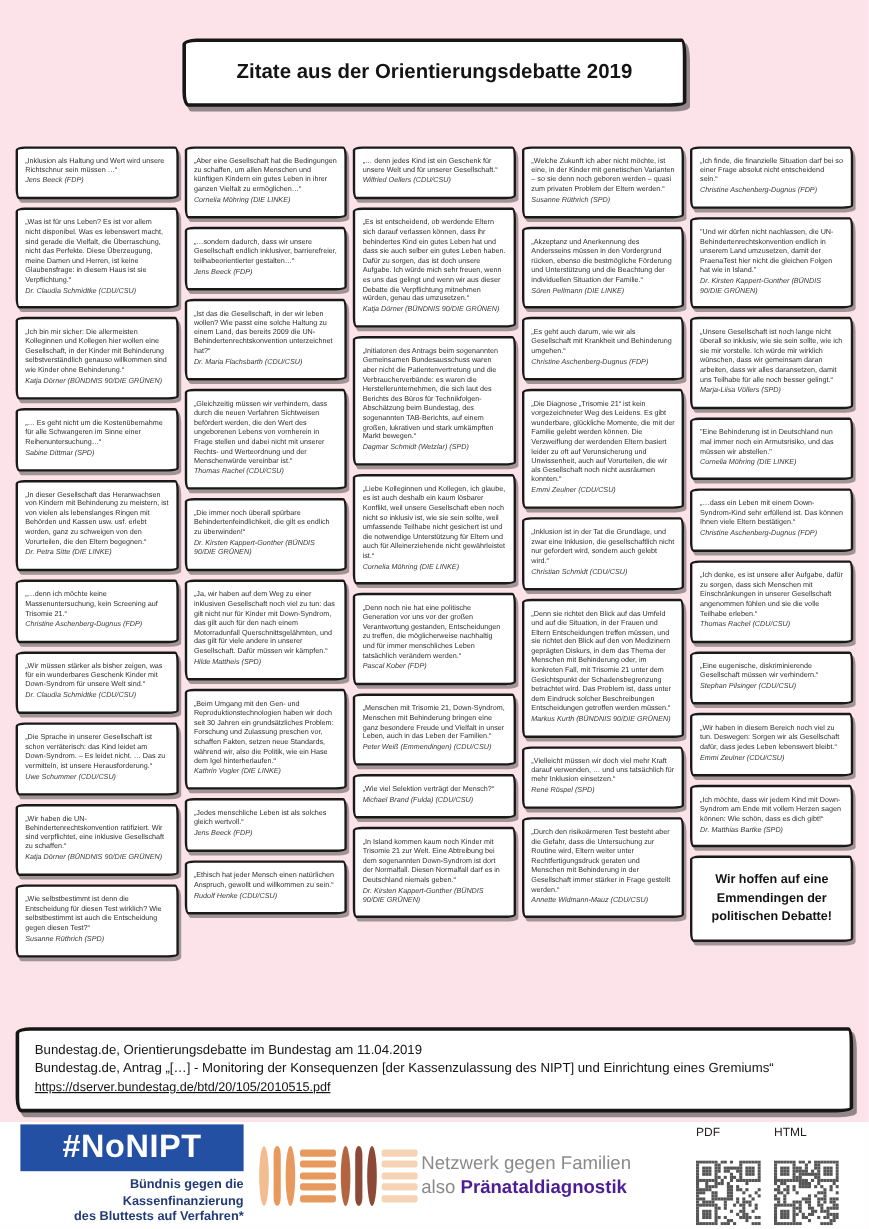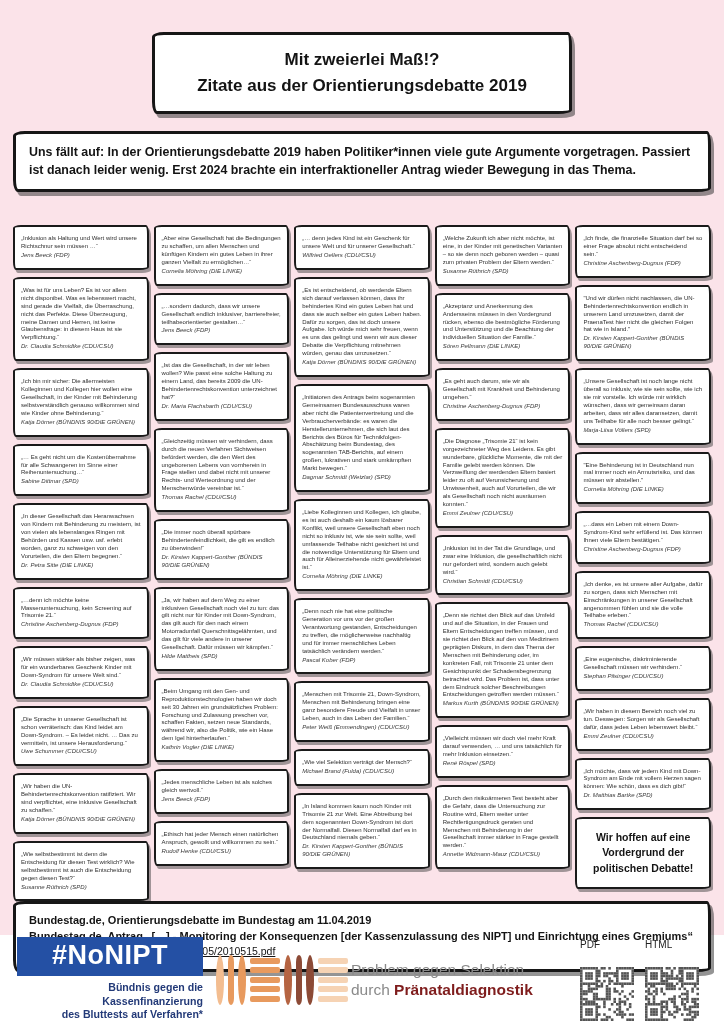--- a/index.html
+++ b/index.html
@@ -25,57 +25,55 @@
     border-radius:8px 3px 9px 3px / 3px 9px 3px 8px;
     box-shadow:2px 3px 0 rgba(70,70,70,.5);
     padding:8px 6px; font-size:6px; line-height:1.32; color:#2e2e2e; }
   .card .q { white-space:pre-wrap; }
   .card .a { font-style:italic; margin-top:1px; color:#3a3a3a; }
 
   .closing { font-size:10.5px; font-weight:bold; text-align:center; line-height:1.45;
     padding:11px 6px; color:#141414; border-width:2.5px; }
 
   .sources-box { margin-top:auto; margin-bottom:8px; padding:9px 13px 10px; color:#141414; }
-  .src-title { font-size:11px; font-weight:bold; line-height:1.4; }
+  .src-title { font-size:11px; font-weight:normal; line-height:1.4; }
   .src-url { display:block; font-size:10.5px; text-decoration:underline; color:#141414; line-height:1.45; cursor:pointer; }
 
   .footer-strip { background:#fff; height:89px; display:flex; align-items:center; padding:0 17px; gap:3px; }
 
   .nonipt { width:186px; flex:none; }
   .nonipt-box { background:var(--blue,#2450a4); color:#fff; font-weight:bold; font-size:27px;
     letter-spacing:.5px; text-align:center; padding:3px 6px 5px; }
   .nonipt-caption { margin-top:5px; font-size:10.6px; font-weight:bold; color:#233a78; line-height:1.3;text-align:right; }
 
   .stripes { display:flex; align-items:center; gap:4px; height:56px; flex:none; margin-left:10px; }
   .vbar { width:6px; height:50px; border-radius:50%/14%; }
   .ell  { width:8px; height:50px; border-radius:50%; }
   .hbars { display:flex; flex-direction:column; gap:3.5px; }
   .hbar { width:30px; height:6px; border-radius:2px; }
   .c1{background:#f3bd90;} .c2{background:#e89a5e;} .c3{background:#b56442;} .c4{background:#8c4a36;} .c5{background:#f6d3b4;}
 
   .network-text { font-size:15.5px; color:#8a8a8a; line-height:1.25; flex:none; }
-  .network-text b { color:#7f1d1d; }
+  .network-text b { color:#4c1d95; }
 
   .qr-block { flex:none; width:62px; }
   .qr-label { font-size:10px; color:#222; margin-bottom:17px; }
   .qr-code { width:54px; height:54px; }
   .qr-code svg { display:block; }
   .spacer { flex:1; }
 </style>
 </head>
 <body>
 
 <div class="poster">
 
   <div class="sketchbox title-box">
-    <div>Mit zweierlei Maß!?</div>
     <div>Zitate aus der Orientierungsdebatte 2019</div>
   </div>
 
-  <div class="sketchbox intro-box">Uns fällt auf: In der Orientierungsdebatte 2019 haben Politiker*innen viele gute Argumente vorgetragen. Passiert ist danach leider wenig. Erst 2024 brachte ein interfraktioneller Antrag wieder Bewegung in das Thema.</div>
 
   <div class="quote-grid">
     <div class="quote-col">
         <div class="card">
           <div class="q">„Inklusion als Haltung und Wert wird unsere Richtschnur sein müssen …“</div>
           <div class="a">Jens Beeck (FDP)</div>
         </div>
         <div class="card">
           <div class="q">„Was ist für uns Leben? Es ist vor allem nicht disponibel. Was es lebenswert macht, sind gerade die Vielfalt, die Überraschung, nicht das Perfekte. Diese Überzeugung, meine Damen und Herren, ist keine Glaubensfrage: in diesem Haus ist sie Verpflichtung.“</div>
           <div class="a">Dr. Claudia Schmidtke (CDU/CSU)</div>
@@ -249,21 +247,21 @@
           <div class="a">Stephan Pilsinger (CDU/CSU)</div>
         </div>
         <div class="card">
           <div class="q">„Wir haben in diesem Bereich noch viel zu tun. Deswegen: Sorgen wir als Gesellschaft dafür, dass jedes Leben lebenswert bleibt.“</div>
           <div class="a">Emmi Zeulner (CDU/CSU)</div>
         </div>
         <div class="card">
           <div class="q">„Ich möchte, dass wir jedem Kind mit Down-Syndrom am Ende mit vollem Herzen sagen können: Wie schön, dass es dich gibt!“</div>
           <div class="a">Dr. Matthias Bartke (SPD)</div>
         </div>
-        <div class="card closing">Wir hoffen auf eine Vordergrund der politischen Debatte!</div>
+        <div class="card closing">Wir hoffen auf eine Emmendingen der politischen Debatte!</div>
       </div>
   </div>
 
   <div class="sketchbox sources-box">
     <div class="src-title">Bundestag.de, Orientierungsdebatte im Bundestag am 11.04.2019</div>
     <div class="src-title">Bundestag.de, Antrag „[…] - Monitoring der Konsequenzen [der Kassenzulassung des NIPT] und Einrichtung eines Gremiums“</div>
     <a class="src-url">https://dserver.bundestag.de/btd/20/105/2010515.pdf</a>
   </div>
 
 </div>
@@ -295,22 +293,22 @@
     <span class="hbars">
       <span class="hbar c5"></span>
         <span class="hbar c5"></span>
         <span class="hbar c5"></span>
         <span class="hbar c5"></span>
         <span class="hbar c5"></span>
     </span>
   </div>
 
   <div class="network-text">
-    <div>Problem gegen Selektion</div>
-    <div><span>durch </span><b>Pränataldiagnostik</b></div>
+    <div>Netzwerk gegen Familien</div>
+    <div><span>also </span><b>Pränataldiagnostik</b></div>
   </div>
 
   <div class="spacer"></div>
 
   <div class="qr-block">
     <div class="qr-label">PDF</div>
     <div class="qr-code" id="qr-pdf">
         <svg xmlns="http://www.w3.org/2000/svg" width="54" height="54" viewBox="0 0 54 54">
           <rect width="54" height="54" fill="#fff"></rect>
           <rect x="0.00" y="0.00" width="2.57" height="2.57" fill="#555"></rect>

